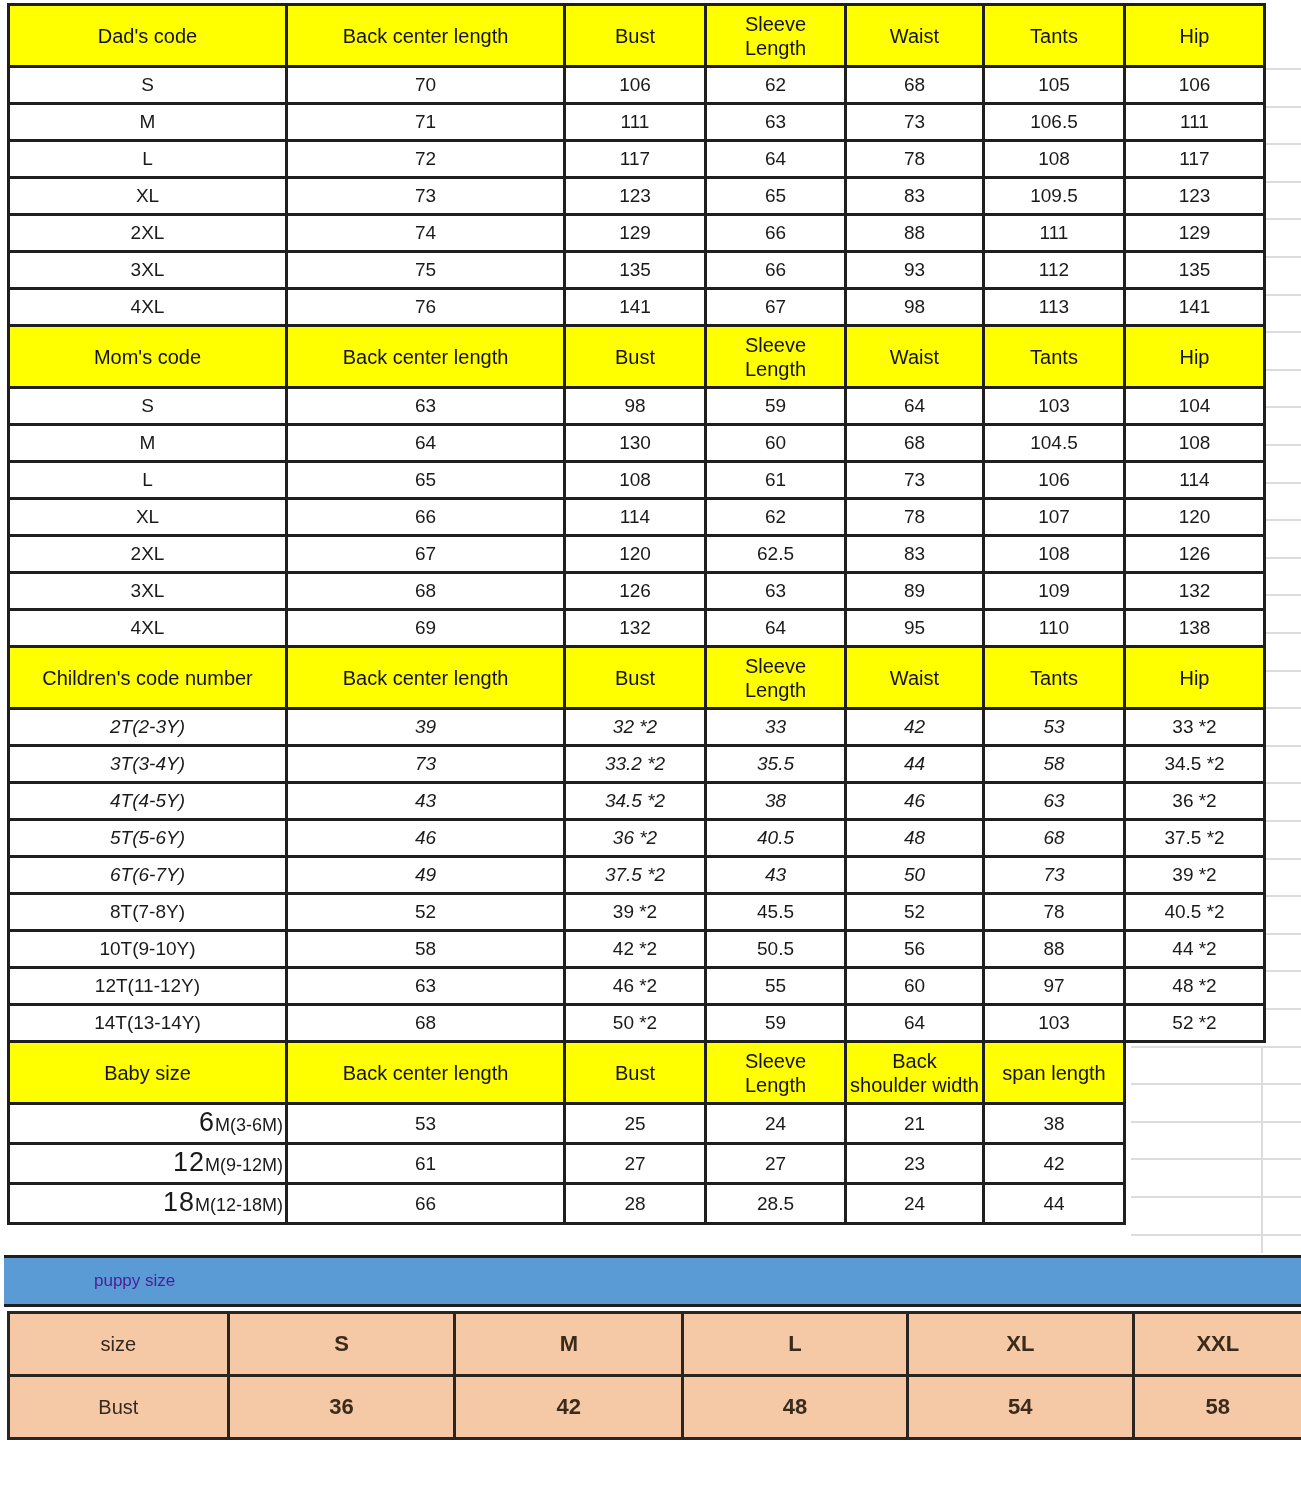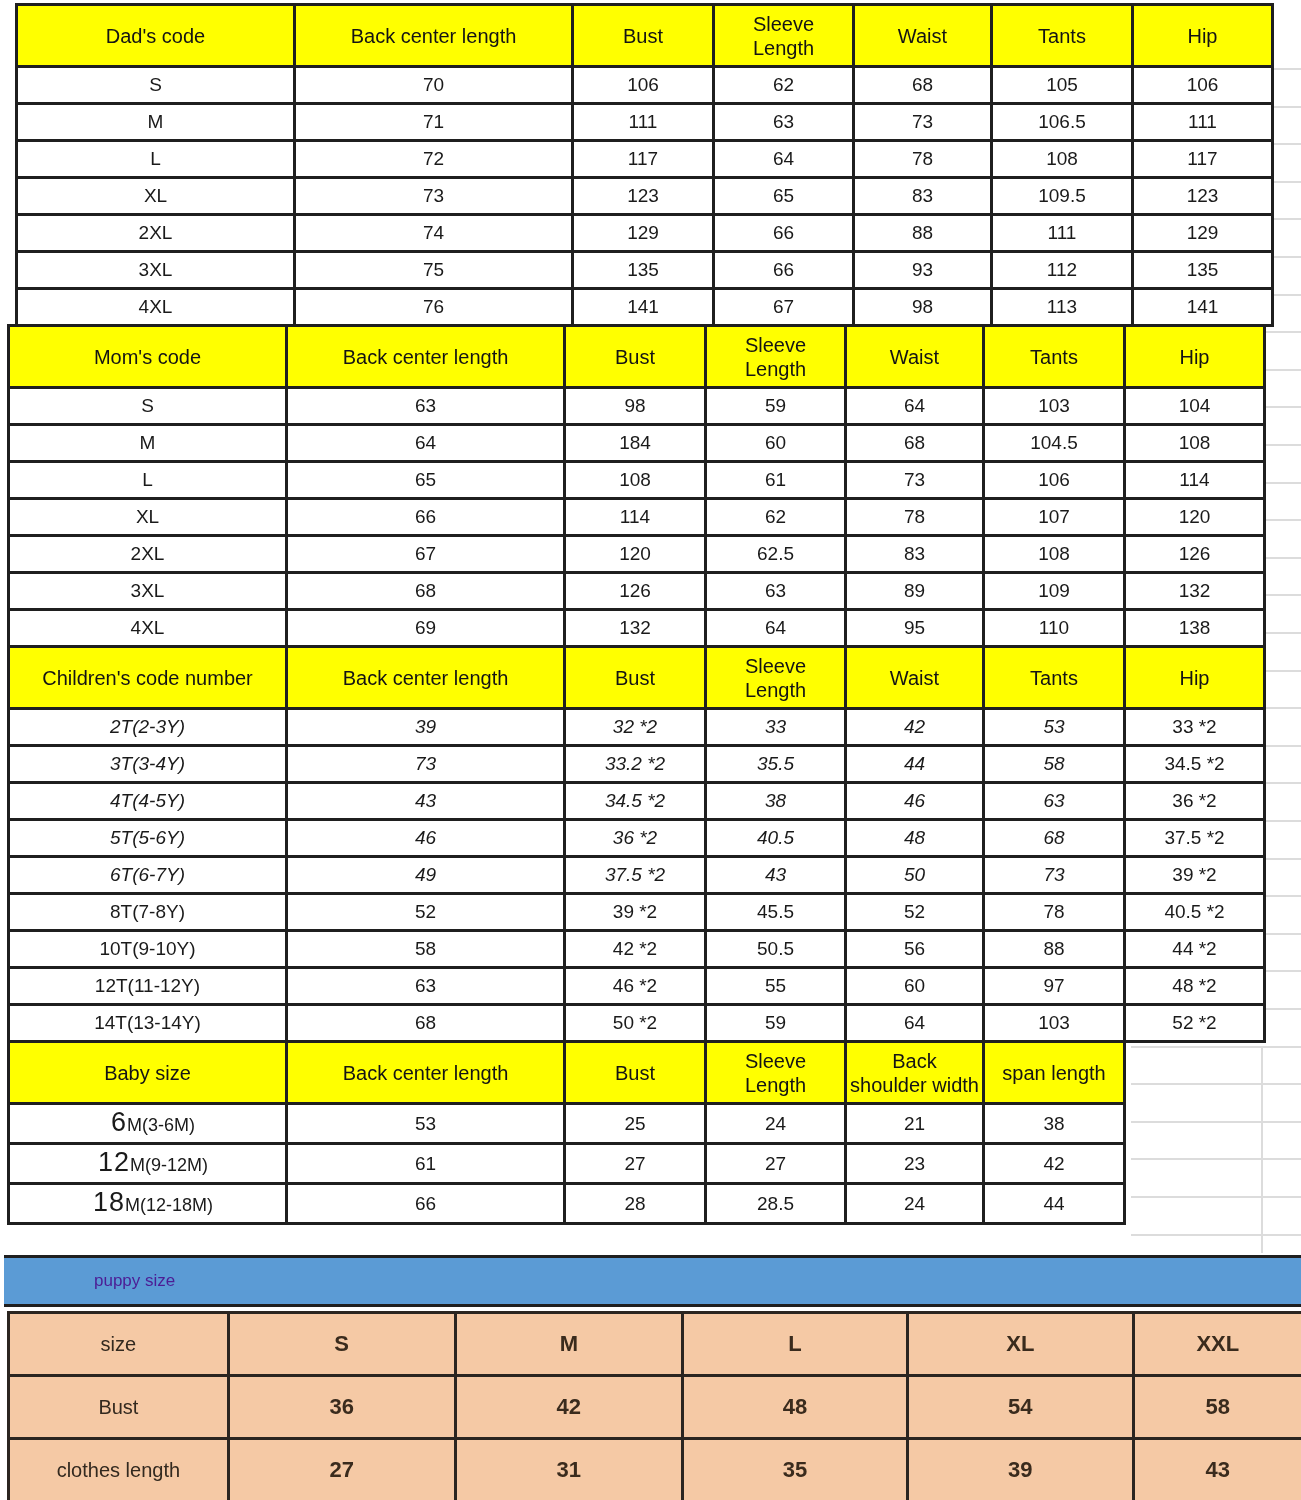--- a/index.html
+++ b/index.html
@@ -3,28 +3,28 @@
 <meta charset="utf-8">
 <style>
   html,body{margin:0;padding:0;background:#ffffff;}
   .canvas{
     position:relative;width:1301px;height:1500px;background:#ffffff;overflow:hidden;
     font-family:"Liberation Sans","DejaVu Sans",sans-serif;
   }
   
   #main-tables{position:absolute;left:7px;top:3px;}
   table.sec{border-collapse:collapse;table-layout:fixed;background:#fff;margin-top:-3px;}
-  table.sec:first-child{margin-top:0;margin-left:8px;}
+  table.sec:first-child{margin-top:0;}
   .sec th,.sec td{border:3px solid #1f1f1f;padding:0 2px;text-align:center;vertical-align:middle;overflow:hidden;}
   .sec th{background:#ffff00;height:59px;font-size:20px;font-weight:400;color:#141414;white-space:pre-line;line-height:1.2;}
   .sec td{height:34px;line-height:34px;font-size:19px;color:#1a1a1a;}
   .c-blue{color:#4e8fd4;font-style:italic;}
   .c-navy{color:#2a4a78;}
   .c-red{color:#e32020;}
-  td.baby-label{text-align:center;padding-left:13px;}
+  td.baby-label{text-align:right;padding-left:13px;}
   .blg{font-size:27px;letter-spacing:1px;}
   .bsm{font-size:18px;}
   
   .gl{position:absolute;height:2px;background:#dcdcdc;}
   .glv{position:absolute;width:2px;background:#dcdcdc;}
   
   .puppy-bar{
     position:absolute;left:4px;top:1255px;width:1297px;height:46px;
     background:#5b9bd5;border-top:3px solid #1f1f1f;border-bottom:3px solid #1f1f1f;
   }
@@ -192,21 +192,21 @@
             <td class="">63</td>
             <td class="">98</td>
             <td class="">59</td>
             <td class="">64</td>
             <td class="">103</td>
             <td class="">104</td>
           </tr>
           <tr>
             <td class="">M</td>
             <td class="">64</td>
-            <td class="">184</td>
+            <td class="">130</td>
             <td class="">60</td>
             <td class="">68</td>
             <td class="">104.5</td>
             <td class="">108</td>
           </tr>
           <tr>
             <td class="">L</td>
             <td class="">65</td>
             <td class="">108</td>
             <td class="">61</td>
@@ -429,23 +429,15 @@
           <td class="pp-val no-r">XXL</td>
         </tr>
         <tr>
           <td class="pp-label">Bust</td>
           <td class="pp-val">36</td>
           <td class="pp-val">42</td>
           <td class="pp-val">48</td>
           <td class="pp-val">54</td>
           <td class="pp-val no-r">58</td>
         </tr>
-        <tr>
-          <td class="pp-label">clothes length</td>
-          <td class="pp-val">27</td>
-          <td class="pp-val">31</td>
-          <td class="pp-val">35</td>
-          <td class="pp-val">39</td>
-          <td class="pp-val no-r">43</td>
-        </tr>
       </tbody>
   </table>
 </div>
 
 </body></html>

